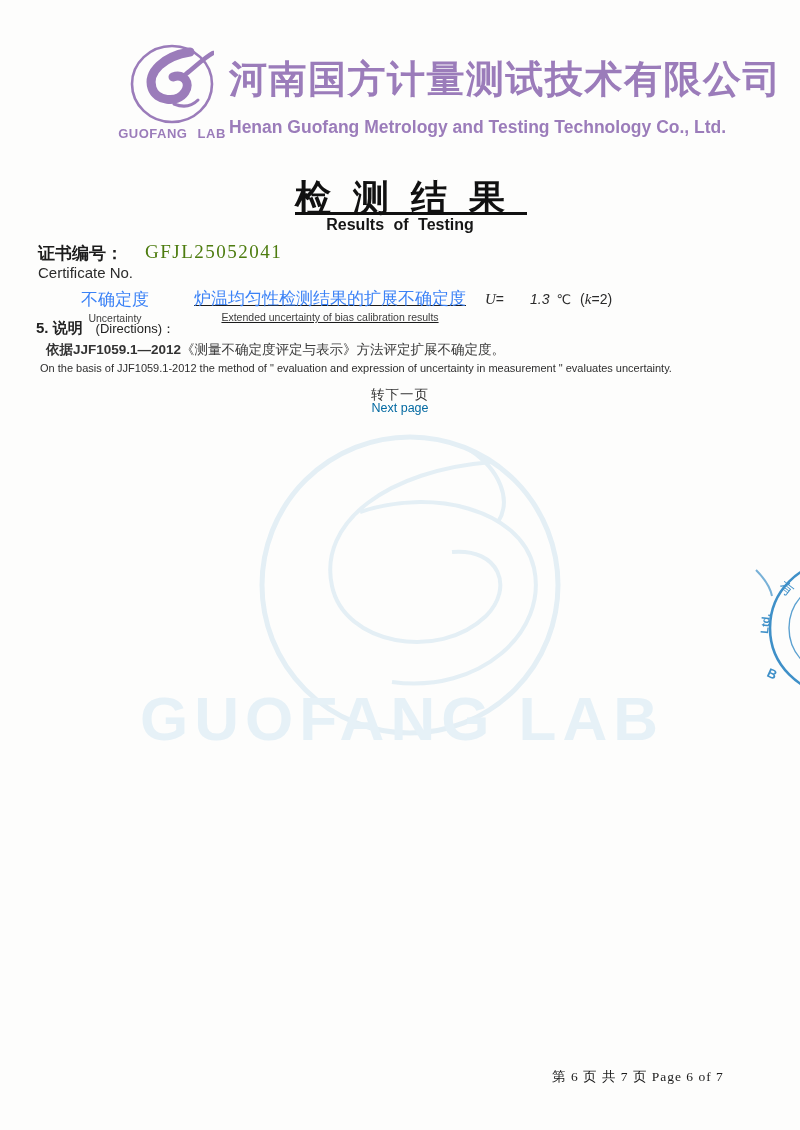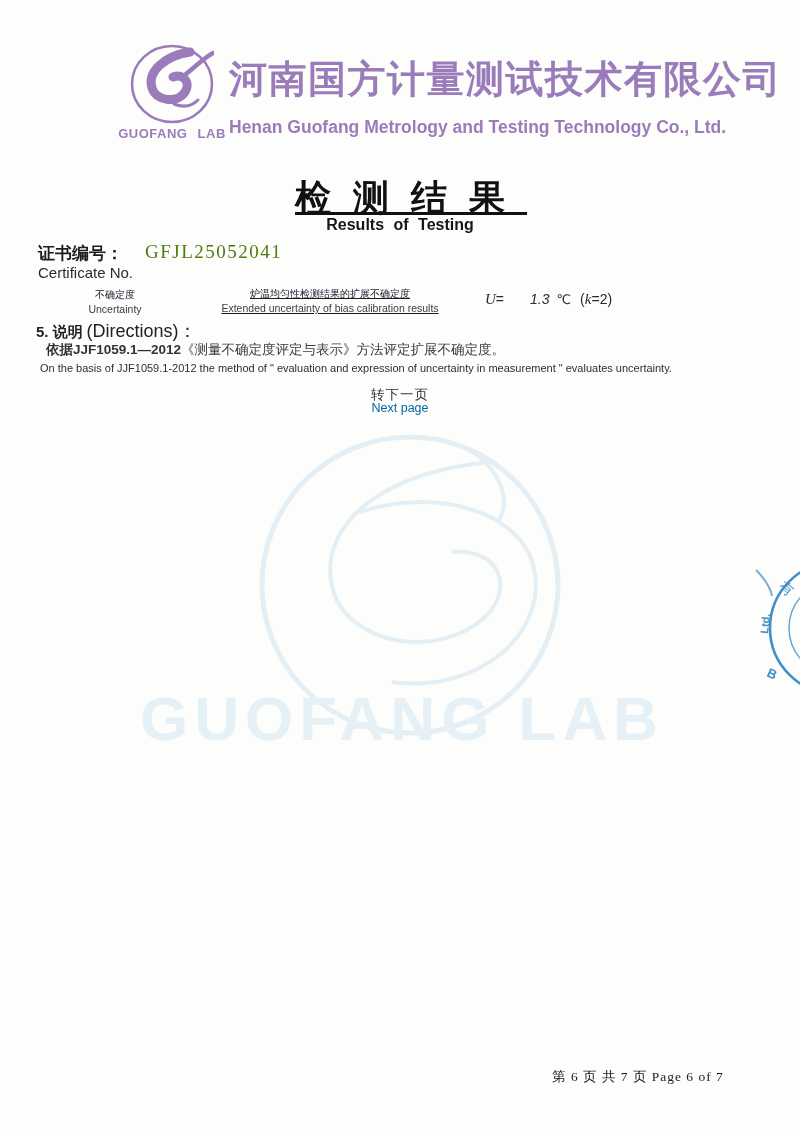--- a/index.html
+++ b/index.html
@@ -44,32 +44,32 @@
   .cert-label{left:38px;top:242px;font-size:17px;font-weight:bold;}
   .cert-number{
     left:145px;top:241px;font-size:19px;letter-spacing:1.5px;
     font-family:"Liberation Serif","DejaVu Serif",serif;color:#4d7c0f;
   }
   .cert-sub{left:38px;top:264px;font-size:15px;color:#2b2b2b;}
 
   
   .unc-term{left:60px;top:288px;width:110px;text-align:center;}
   .unc-desc{left:190px;top:287px;width:280px;text-align:center;text-decoration:underline;}
-  .row-cn{font-size:10px;color:#0f172a;}
+  .row-cn{font-size:17px;color:#3b82f6;}
   .row-en{font-size:10.5px;color:#3c3c3c;margin-top:1px;white-space:nowrap;}
   .unc-value{left:485px;top:291px;font-size:14px;color:#2a2a2a;white-space:nowrap;}
   .ital{font-style:italic;font-family:"Liberation Serif","DejaVu Serif",serif;font-size:15px;}
   .unc-value .val{margin-left:26px;font-style:italic;}
   .unc-value .unit{margin-left:7px;font-size:13px;}
   .unc-value .kpart{margin-left:9px;}
 
   
   .dir-heading{left:36px;top:319px;font-size:14px;color:#222;}
   .dir-heading .h-cn{font-weight:bold;font-size:15px;}
-  .dir-heading .h-en{font-size:18px;margin-left:0;}
+  .dir-heading .h-en{font-size:13px;margin-left:9px;}
   .dir-cn{left:46px;top:341px;font-size:13.5px;color:#3a3a3a;white-space:nowrap;}
   .dir-cn .ref{font-weight:bold;color:#333;}
   .dir-en{left:40px;top:362px;font-size:11px;color:#2e2e2e;white-space:nowrap;}
 
   
   .next-cn{left:0;top:386px;width:100%;text-align:center;font-size:13.5px;color:#333;letter-spacing:1px;}
   .next-en{left:0;top:401px;width:100%;text-align:center;font-size:12.5px;color:#0369a1;}
 
   
   .watermark{left:0;top:0;width:800px;height:1130px;pointer-events:none;}

